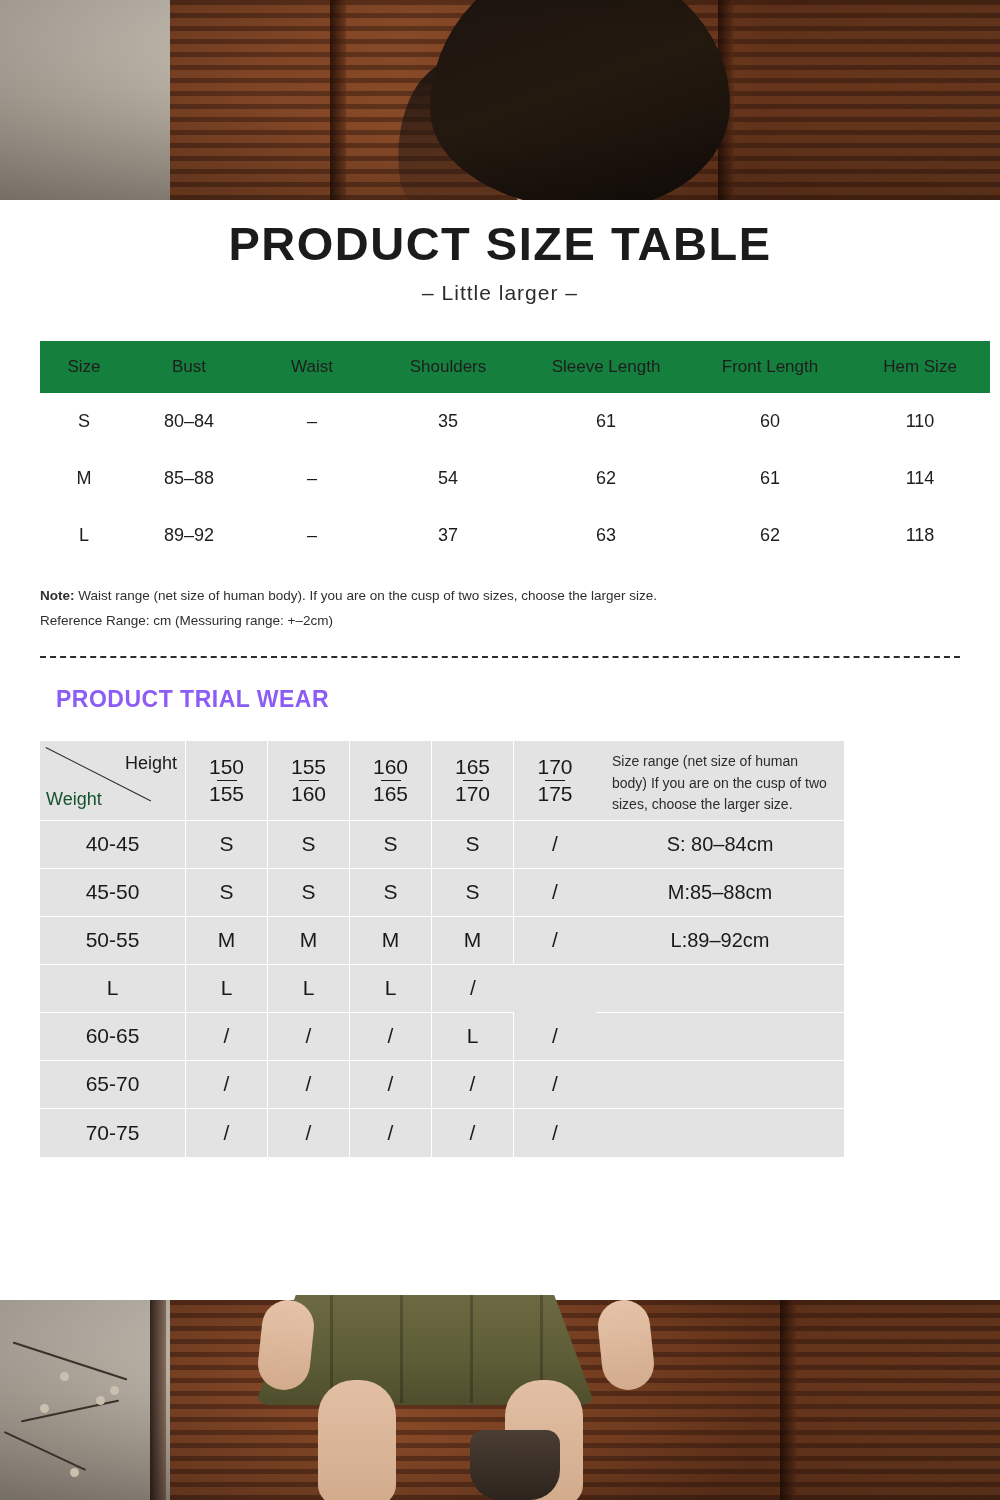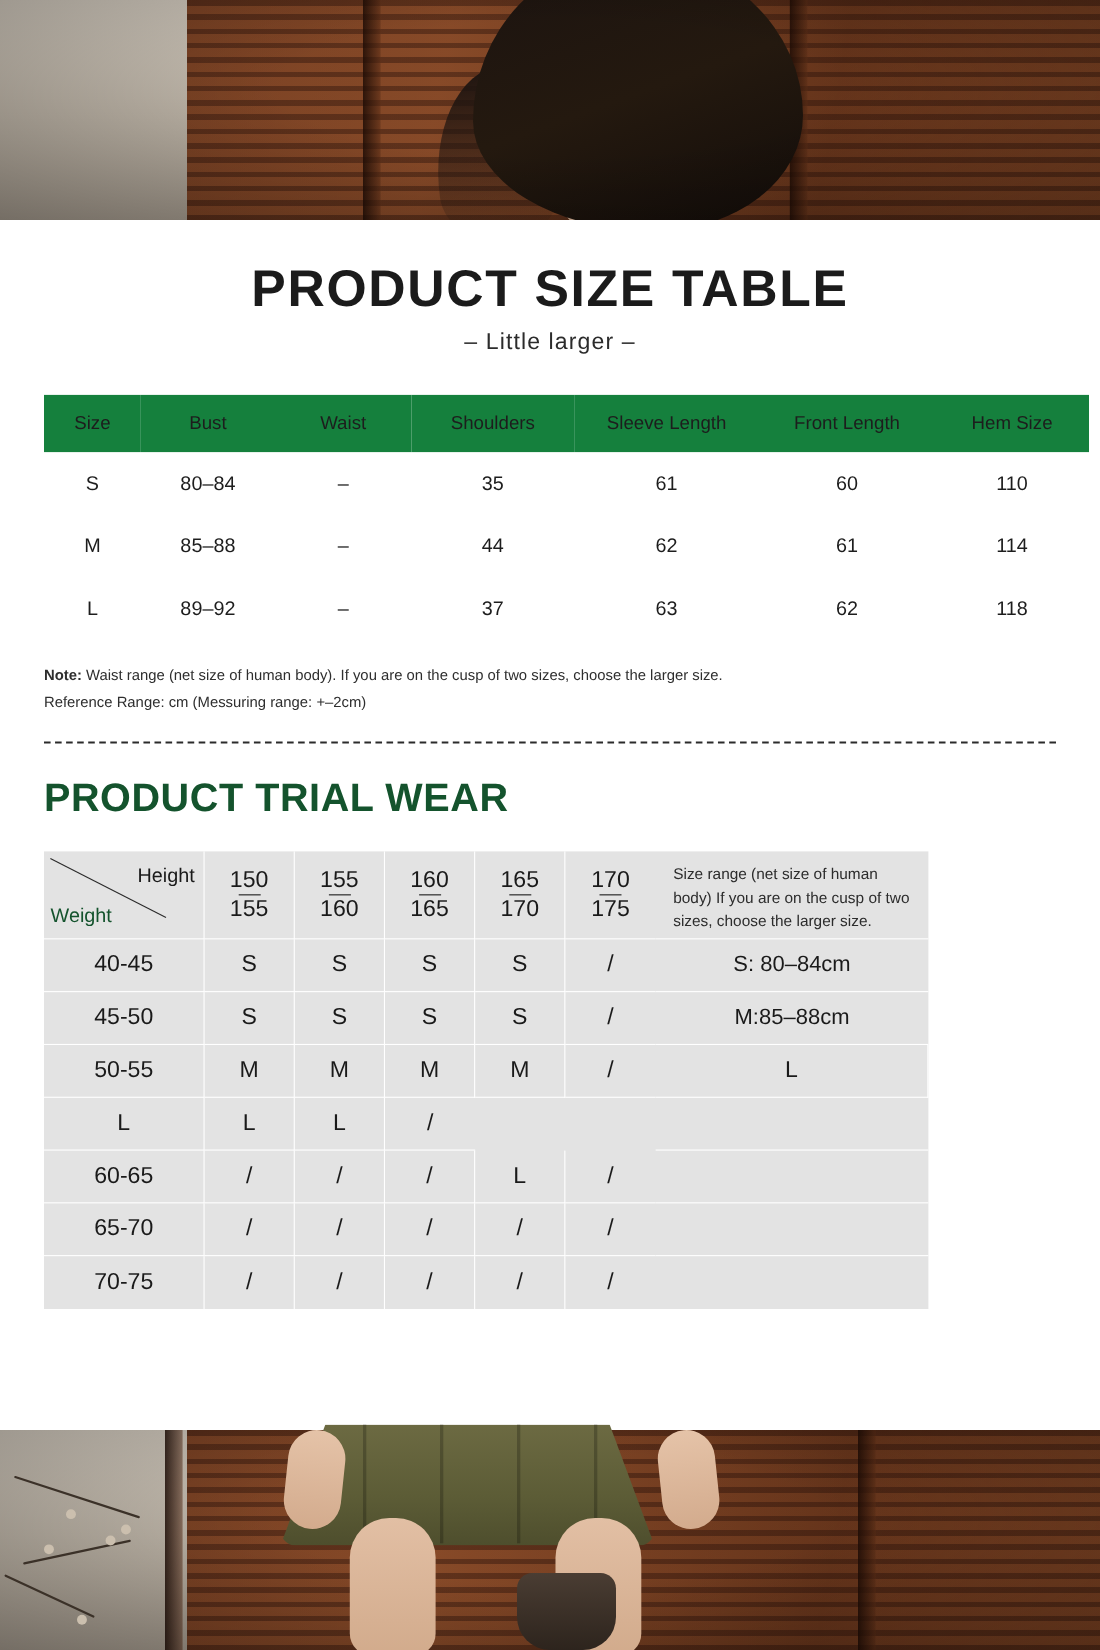--- a/index.html
+++ b/index.html
@@ -132,21 +132,21 @@
   .card {
     position: absolute;
     left: 0; top: 200px;
     width: 1000px; height: 1100px;
     background: #ffffff;
     padding: 0 40px;
   }
 
   .title {
     margin: 0;
-    padding-top: 34px;
+    padding-top: 16px;
     text-align: center;
     font-size: 47px;
     font-weight: bold;
     letter-spacing: 1.5px;
     color: #1b1b1b;
   }
   .subtitle {
     margin: 10px 0 0 0;
     text-align: center;
     font-size: 21px;
@@ -192,25 +192,25 @@
   .note b { font-weight: bold; }
 
   .dashed {
     margin: 22px 0 0 0;
     border: none;
     border-top: 2px dashed #2b2b2b;
     width: 920px;
   }
 
   .section-title {
-    margin: 28px 0 0 0;
-    font-size: 36px;
+    margin: 28px 0 0 16px;
+    font-size: 23px;
     font-weight: bold;
     letter-spacing: 0.5px;
-    color: #14532d;
+    color: #8b5cf6;
   }
 
   
   .trial {
     margin-top: 28px;
     width: 804px;
     display: grid;
     grid-template-columns: 146px repeat(5, 82px) 1fr;
     background: #e3e3e3;
   }
@@ -338,21 +338,21 @@
           <td>–</td>
           <td>35</td>
           <td>61</td>
           <td>60</td>
           <td>110</td>
         </tr>
         <tr>
           <td>M</td>
           <td>85–88</td>
           <td>–</td>
-          <td>44</td>
+          <td>54</td>
           <td>62</td>
           <td>61</td>
           <td>114</td>
         </tr>
         <tr>
           <td>L</td>
           <td>89–92</td>
           <td>–</td>
           <td>37</td>
           <td>63</td>
@@ -423,20 +423,21 @@
       <div class="tcell">S</div>
       <div class="tcell nr">/</div>
       <div class="side-size">M:85–88cm</div>
 
       <div class="tcell">50-55</div>
       <div class="tcell">M</div>
       <div class="tcell">M</div>
       <div class="tcell">M</div>
       <div class="tcell">M</div>
       <div class="tcell nr">/</div>
+      <div class="side-size">L:89–92cm</div>
 
       <div class="tcell">L</div>
       <div class="tcell">L</div>
       <div class="tcell">L</div>
       <div class="tcell">L</div>
       <div class="tcell nr">/</div>
       <div class="side-blank"></div>
 
       <div class="tcell">60-65</div>
       <div class="tcell">/</div>

